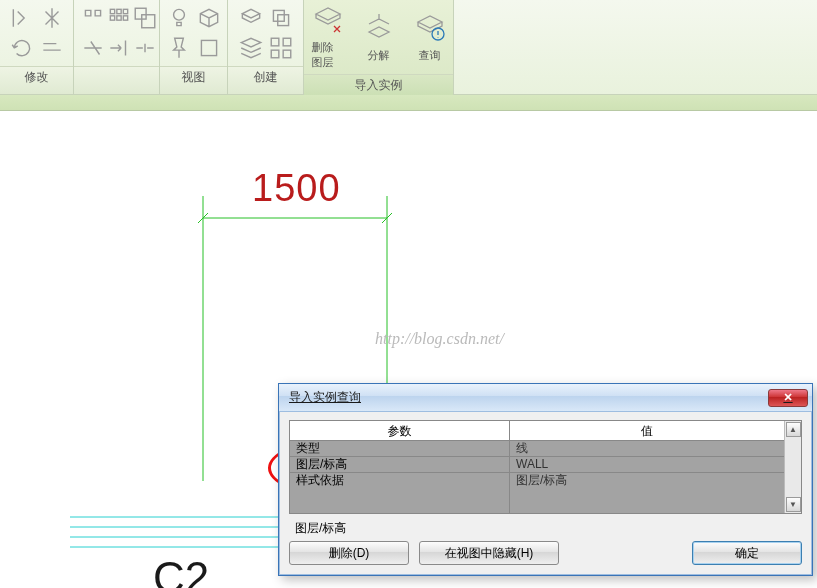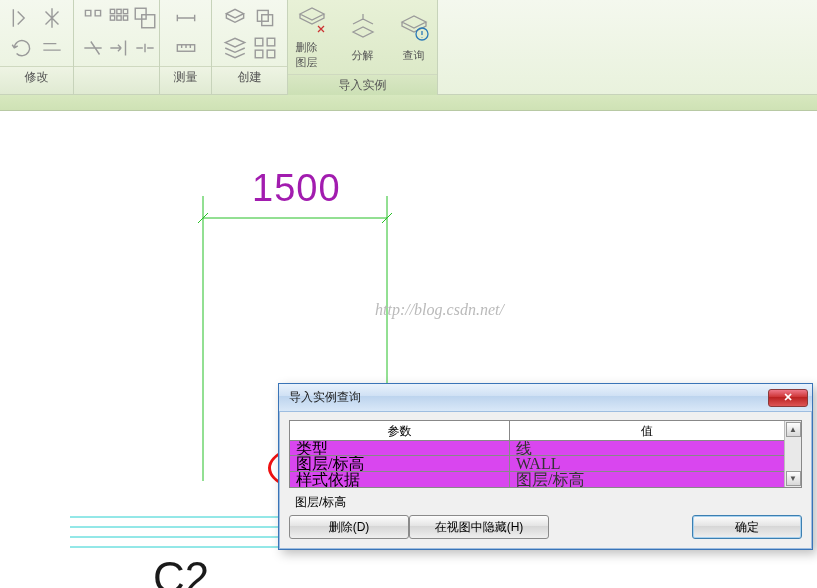--- a/index.html
+++ b/index.html
@@ -15,48 +15,48 @@
   
   .btn-grid { display: grid; grid-template-columns: repeat(2,26px); grid-auto-rows: 26px; gap: 4px; }
   .btn-grid .ico, .btn-row .ico { width: 26px; height: 26px; display:flex; align-items:center; justify-content:center; }
   .big-btn  { display:flex; flex-direction:column; align-items:center; gap:4px; width:44px; font-size:11px; color:#555; }
   .big-btn svg { width:32px; height:32px; }
   
   .strip { height: 16px; background: linear-gradient(#d7e8bf,#cfe2b5); border-bottom:1px solid #b8c9a4; }
   
   
   .canvas { position: relative; width: 817px; height: 477px; background:#fff; }
-  .dim-text { position:absolute; font: 400 38px/1 "Arial Narrow", Arial; color:#a21caf; letter-spacing:1px; }
-  .watermark { position:absolute; color:#bababa; font: italic 16px Georgia, serif; }
+  .dim-text { position:absolute; font: 400 38px/1 "Arial Narrow", Arial; color:#b91c1c; letter-spacing:1px; }
+  .watermark { position:absolute; color:#bababa; font: italic 16px Georgia, serif; margin-top: 29px; }
   .c2 { position:absolute; font: 400 44px/1 "Arial Narrow", Arial; color:#1a1a1a; }
   
   
   .anno-ellipse { position:absolute; border:3px solid #e11; border-radius:50%; pointer-events:none; }
   
   
   .dialog { position:absolute; background:#f0f0f0; border:1px solid #3a74b7; box-shadow:0 0 0 1px #9ebde0 inset, 4px 4px 10px rgba(0,0,0,.25); }
   .dlg-title { height:28px; display:flex; align-items:center; padding:0 4px 0 10px;
-               background:linear-gradient(#e9f2fc,#cfe0f4 45%,#bdd4ee 46%,#d9e8f8); color:#1a1a1a; font-size:12px; border-bottom:1px solid #9ebde0;}
+               background:linear-gradient(#e9f2fc,#cfe0f4 45%,#bdd4ee 46%,#d9e8f8); color:#1a1a1a; font-size:12px; border-bottom:1px solid #9ebde0;text-decoration:underline;}
   .dlg-title .sp { flex:1; }
   .dlg-close { width:40px; height:18px; border:1px solid #8a3a3a; border-radius:3px;
                background:linear-gradient(#e78,#c33 45%,#b22 46%,#d55); color:#fff; display:flex; align-items:center; justify-content:center; font-weight:bold; font-size:11px; }
   .dlg-body  { padding:8px 10px 10px; }
   
-  .grid-wrap { display:flex; border:1px solid #888; height:68px; background:#d946ef;font-family:Liberation Serif, serif; }
+  .grid-wrap { display:flex; border:1px solid #888; height:94px; background:#a3a3a3; }
   .grid-col  { display:flex; flex-direction:column; }
   .grid-col.params { width:220px; border-right:1px solid #888; }
   .grid-col.values { flex:1; }
   .grid-head { height:20px; line-height:20px; text-align:center; border-bottom:1px solid #888; font-size:12px; background:#fff; }
-  .grid-cell { height:16px; line-height:15px; padding:0 6px; border-bottom:1px solid #888; font-size:16px; white-space:nowrap; overflow:hidden; }
+  .grid-cell { height:16px; line-height:15px; padding:0 6px; border-bottom:1px solid #888; font-size:12px; white-space:nowrap; overflow:hidden; }
   .grid-col.values .grid-cell { color:#333; }
   .grid-scroll { width:17px; background:#e9e9e9; border-left:1px solid #bbb; display:flex; flex-direction:column; align-items:center; justify-content:space-between; padding:1px 0;}
   .grid-scroll .arr { width:15px; height:15px; border:1px solid #9a9a9a; background:linear-gradient(#fdfdfd,#d8d8d8); font-size:8px; display:flex; align-items:center; justify-content:center; color:#555;}
   
   .section-lbl { margin:6px 0 4px 6px; font-size:12px; }
-  .dlg-actions { display:flex; align-items:center; }
+  .dlg-actions { display:flex; gap:10px; align-items:center; }
   .winbtn { height:24px; border:1px solid #8a8a8a; border-radius:3px;
             background:linear-gradient(#fdfdfd,#e4e4e4 45%,#d6d6d6 46%,#efefef);
             font-size:12px; padding:0 14px; display:flex; align-items:center; justify-content:center; }
   .winbtn.primary { border-color:#3c7fb1; box-shadow:0 0 0 1px #a7d1ef inset;align-items:center; }
   .sp { flex:1; }
   
   svg { stroke:#9a9a9a; stroke-width:1.3; fill:none; }
 </style>
 </head>
 <body>
@@ -128,39 +128,49 @@
         <span class="ico">
             <svg viewBox="0 0 24 24">
               <path d="M4 12h6M14 12h6M12 8v8"></path>
             </svg>
           </span>
       </div>
     </div>
     <div class="panel-label"></div>
   </div>
 
-
-  <div class="panel" style="width:52px">
+  <div class="panel" style="width:68px">
     <div class="panel-body">
-      <div class="btn-grid" style="grid-template-columns:26px">
-        <span class="ico">
-            <svg viewBox="0 0 24 24">
-              <path d="M4 12h16M4 9v6M20 9v6"></path>
-            </svg>
-          </span>
-        <span class="ico">
-            <svg viewBox="0 0 24 24">
-              <rect x="4" y="9" width="16" height="6"></rect>
-              <path d="M8 9v3M12 9v3M16 9v3"></path>
-            </svg>
-          </span>
-      </div>
-    </div>
-    <div class="panel-label">测量</div>
-  </div>
+      <div class="btn-grid">
+        <span class="ico">
+            <svg viewBox="0 0 24 24">
+              <circle cx="12" cy="9" r="5"></circle>
+              <path d="M10 16h4v3h-4z"></path>
+            </svg>
+          </span>
+        <span class="ico">
+            <svg viewBox="0 0 24 24">
+              <path d="M4 8l8-4 8 4v8l-8 4-8-4zM4 8l8 4 8-4M12 12v8"></path>
+            </svg>
+          </span>
+        <span class="ico">
+            <svg viewBox="0 0 24 24">
+              <path d="M8 3h8l-2 8 3 3H7l3-3zM12 14v7"></path>
+            </svg>
+          </span>
+        <span class="ico">
+            <svg viewBox="0 0 24 24">
+              <rect x="5" y="5" width="14" height="14"></rect>
+            </svg>
+          </span>
+      </div>
+    </div>
+    <div class="panel-label">视图</div>
+  </div>
+
 
   <div class="panel" style="width:76px">
     <div class="panel-body">
       <div class="btn-grid">
         <span class="ico">
             <svg viewBox="0 0 24 24">
               <path d="M4 8l8-4 8 4-8 4zM4 8v4l8 4 8-4V8"></path>
             </svg>
           </span>
         <span class="ico">

